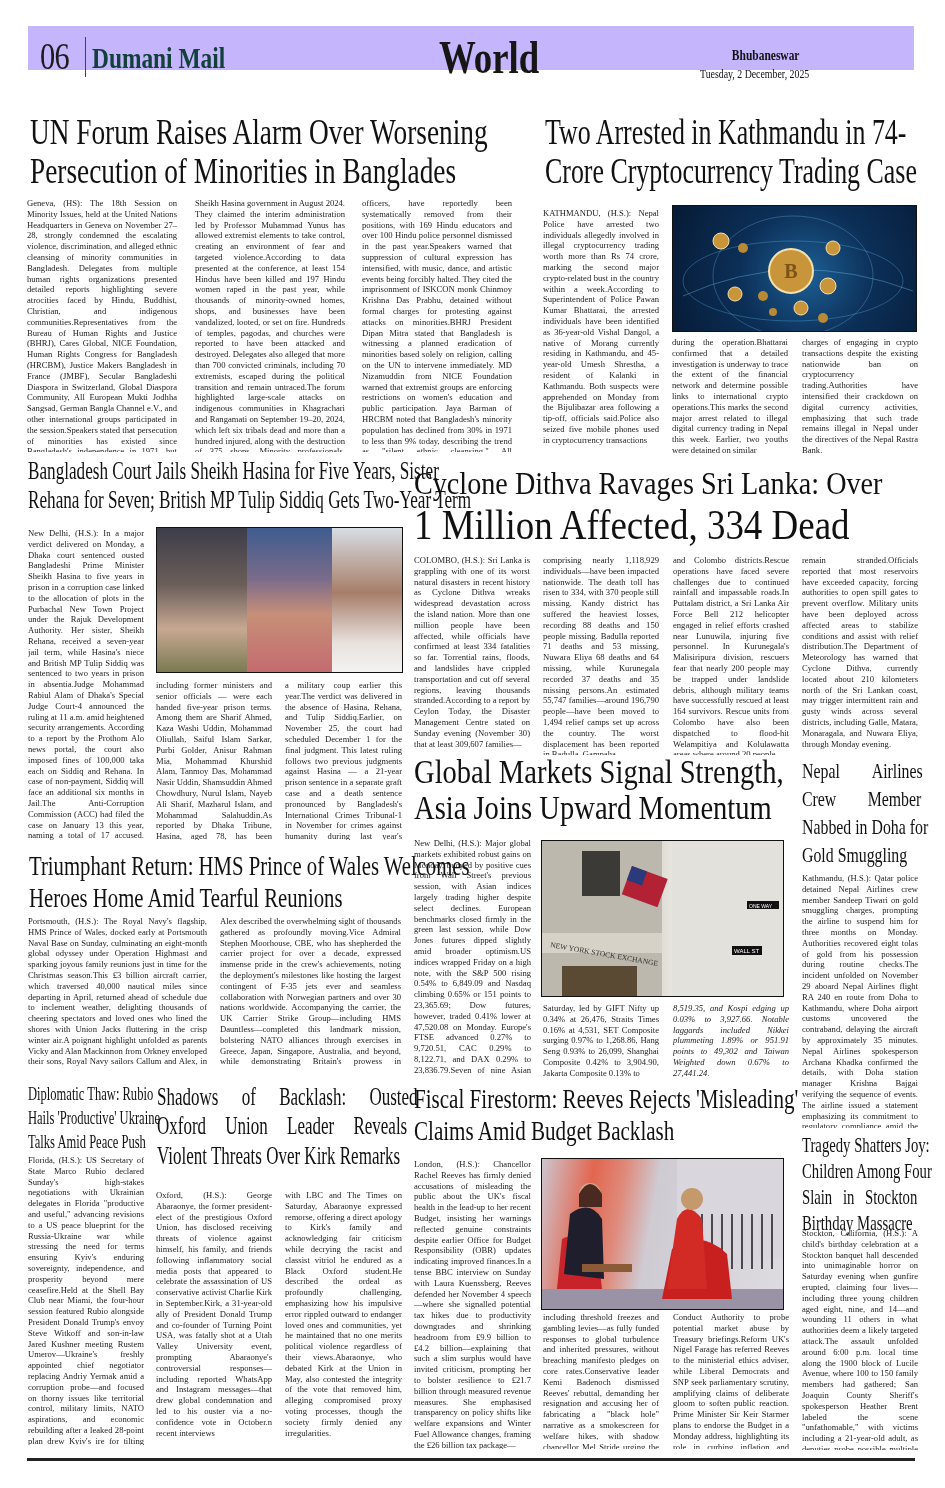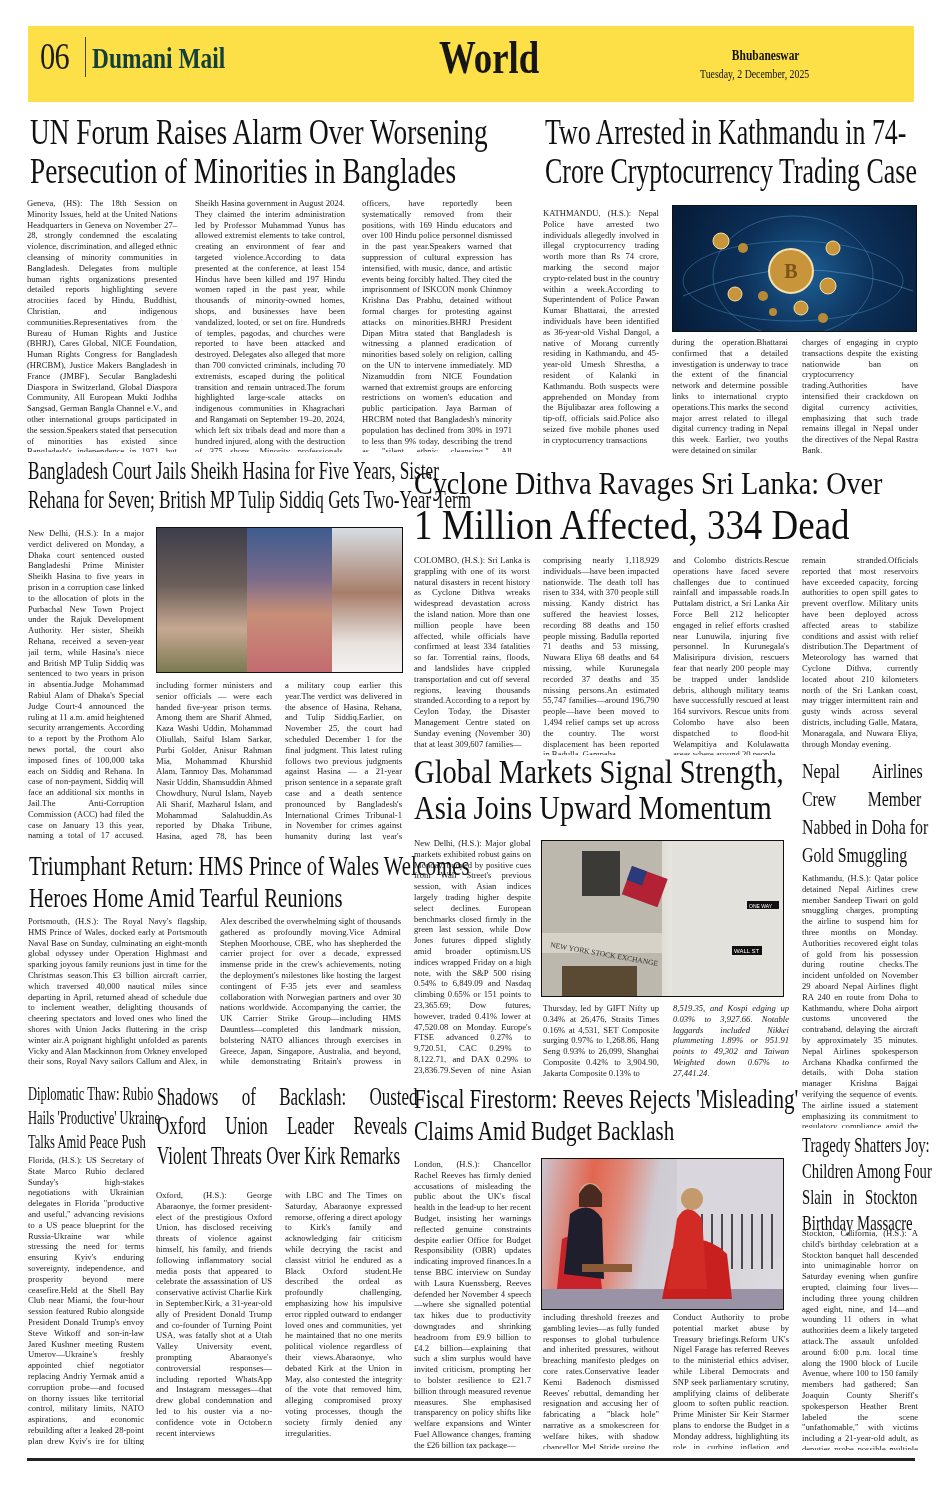--- a/index.html
+++ b/index.html
@@ -1,19 +1,19 @@
 <!DOCTYPE html>
 <html><head>
 <meta charset="utf-8">
 <style>
   * { box-sizing: border-box; margin: 0; padding: 0; }
   html, body { width: 945px; height: 1488px; background: #ffffff; overflow: hidden; }
   body { position: relative; font-family: "Liberation Serif", serif; color: #111; }
 
-  .masthead { position: absolute; left: 28px; top: 26px; width: 886px; height: 76px; background: #fde047; }
+  .masthead { position: absolute; left: 28px; top: 26px; width: 886px; height: 44px; background: #c4b5fd; }
   .mh-page { position: absolute; left: 12px; top: 10px; font-size: 38px; font-weight: 300; color: #1c1c1c; letter-spacing: -1px; line-height: 40px; transform: scaleX(0.8); transform-origin: left; }
   .mh-div { position: absolute; left: 57px; top: 11px; width: 1px; height: 40px; background: #444; }
   .mh-brand { position: absolute; left: 64px; top: 16px; font-size: 30px; font-weight: bold; color: #12403a; line-height: 32px; transform: scaleX(0.78); transform-origin: left; white-space: nowrap; }
   .mh-section { position: absolute; left: 411px; top: 8px; font-size: 46px; font-weight: bold; color: #161616; line-height: 48px; transform: scaleX(0.8); transform-origin: left; }
   .mh-city { position: absolute; right: 115px; top: 22px; font-size: 14px; font-weight: bold; transform: scaleX(0.82); transform-origin: right; white-space: nowrap; }
   .mh-date { position: absolute; right: 105px; top: 41px; font-size: 12px; transform: scaleX(0.82); transform-origin: right; white-space: nowrap; }
 
   .hl { position: absolute; color: #111; white-space: nowrap; transform-origin: left top; line-height: 1.12; font-weight: normal; }
   .hl .l { display: block; }
   .body { position: absolute; font-size: 8.6px; line-height: 10.8px; text-align: justify; color: #222; overflow: hidden; hyphens: none; }
@@ -114,21 +114,21 @@
       <g>
         <rect x="90" y="25" width="38" height="30" fill="#b22234" transform="rotate(20 90 25)"></rect>
         <rect x="90" y="25" width="16" height="15" fill="#2a3a7a" transform="rotate(20 90 25)"></rect>
       </g>
       <rect x="190" y="105" width="30" height="9" fill="#111"></rect>
       <text x="192" y="112" font-size="6" fill="#fff" font-family="Liberation Sans, sans-serif">WALL ST</text>
       <rect x="205" y="60" width="32" height="8" fill="#111"></rect>
       <text x="207" y="66.5" font-size="5" fill="#fff" font-family="Liberation Sans, sans-serif">ONE WAY</text>
     </svg>
   </div>
-  <p class="body" style="left:543px;top:1003px;width:116px;height:75px;">Thursday, led by GIFT Nifty up 0.34% at 26,476, Straits Times 0.16% at 4,531, SET Composite surging 0.97% to 1,268.86, Hang Seng 0.93% to 26,099, Shanghai Composite 0.42% to 3,904.90, Jakarta Composite 0.13% to</p>
+  <p class="body" style="left:543px;top:1003px;width:116px;height:75px;">Saturday, led by GIFT Nifty up 0.34% at 26,476, Straits Times 0.16% at 4,531, SET Composite surging 0.97% to 1,268.86, Hang Seng 0.93% to 26,099, Shanghai Composite 0.42% to 3,904.90, Jakarta Composite 0.13% to</p>
   <p class="body" style="left:673px;top:1003px;width:116px;height:75px;font-style:italic;">8,519.35, and Kospi edging up 0.03% to 3,927.66. Notable laggards included Nikkei plummeting 1.89% or 951.91 points to 49,302 and Taiwan Weighted down 0.67% to 27,441.24.</p>
 </article>
 
 <article>
   <h2 class="hl" style="left:802px;top:757px;font-size:22px;line-height:1.27;transform:scaleX(0.72);text-align:justify;">
     <span class="l" style="word-spacing:40px;">Nepal Airlines</span>
     <span class="l" style="word-spacing:38px;">Crew Member</span>
     <span class="l">Nabbed in Doha for</span>
     <span class="l">Gold Smuggling</span>
   </h2>

